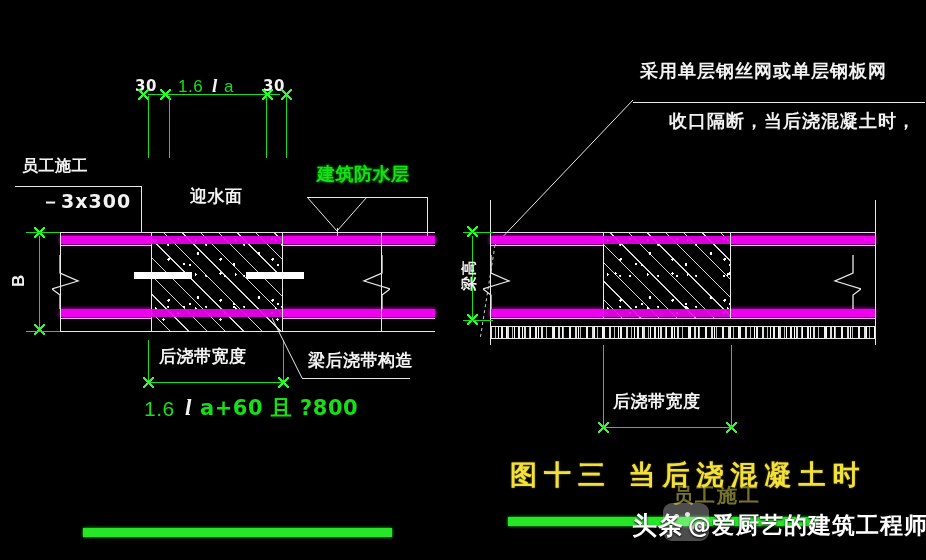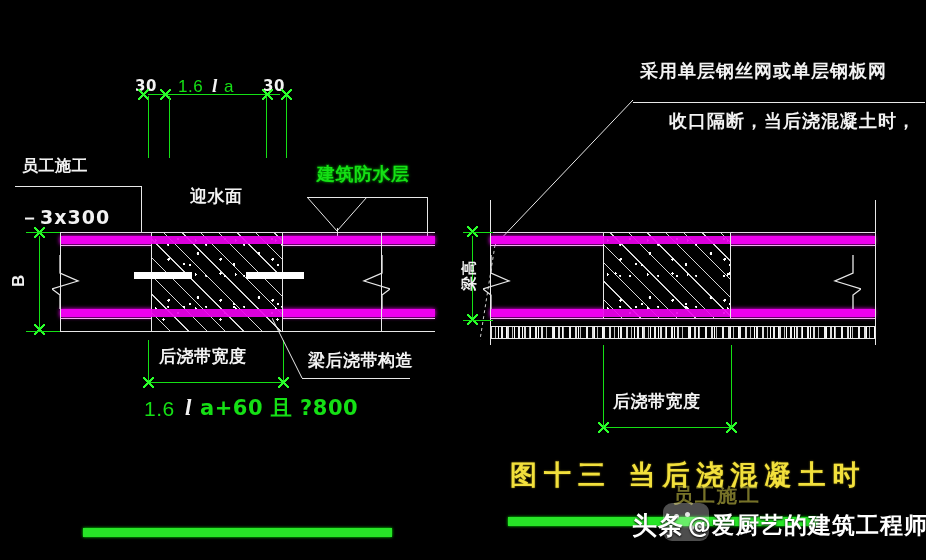--- a/index.html
+++ b/index.html
@@ -79,21 +79,21 @@
     <div class="abs tick" style="left:160px;top:89px;"></div>
     <div class="abs tick" style="left:262px;top:89px;"></div>
     <div class="abs tick" style="left:281px;top:89px;"></div>
     <div class="abs gvl" style="left:148px;top:96px;height:62px;"></div>
     <div class="abs gvl" style="left:169px;top:96px;height:62px;"></div>
     <div class="abs gvl" style="left:266px;top:96px;height:62px;"></div>
     <div class="abs gvl" style="left:286px;top:96px;height:62px;"></div>
 
     <div class="abs t cjk wht" style="left:22px;top:158px;font-size:16px;">员工施工</div>
     <div class="abs hl" style="left:15px;top:186px;width:126px;"></div>
-    <div class="abs t cjk wht" style="left:20px;top:192px;font-size:19px;letter-spacing:1px;margin-top:16px;">－3x300</div>
+    <div class="abs t cjk wht" style="left:41px;top:192px;font-size:19px;letter-spacing:1px;">－3x300</div>
     <div class="abs vl" style="left:141px;top:186px;height:46px;"></div>
     <div class="abs hl" style="left:141px;top:232px;width:10px;"></div>
 
     <div class="abs t cjk wht" style="left:190px;top:188px;font-size:17px;">迎水面</div>
 
     <div class="abs t cjk grn" style="left:317px;top:165px;font-size:18px;text-shadow:0 0 3px #0b0;">建筑防水层</div>
     <div class="abs hl" style="left:307px;top:197px;width:120px;"></div>
     <svg class="abs" width="60" height="36" style="left:307px;top:197px;">
       <polyline points="0,0 30,34 60,0" fill="none" stroke="#e8e8e8" stroke-width="1"></polyline>
     </svg>

